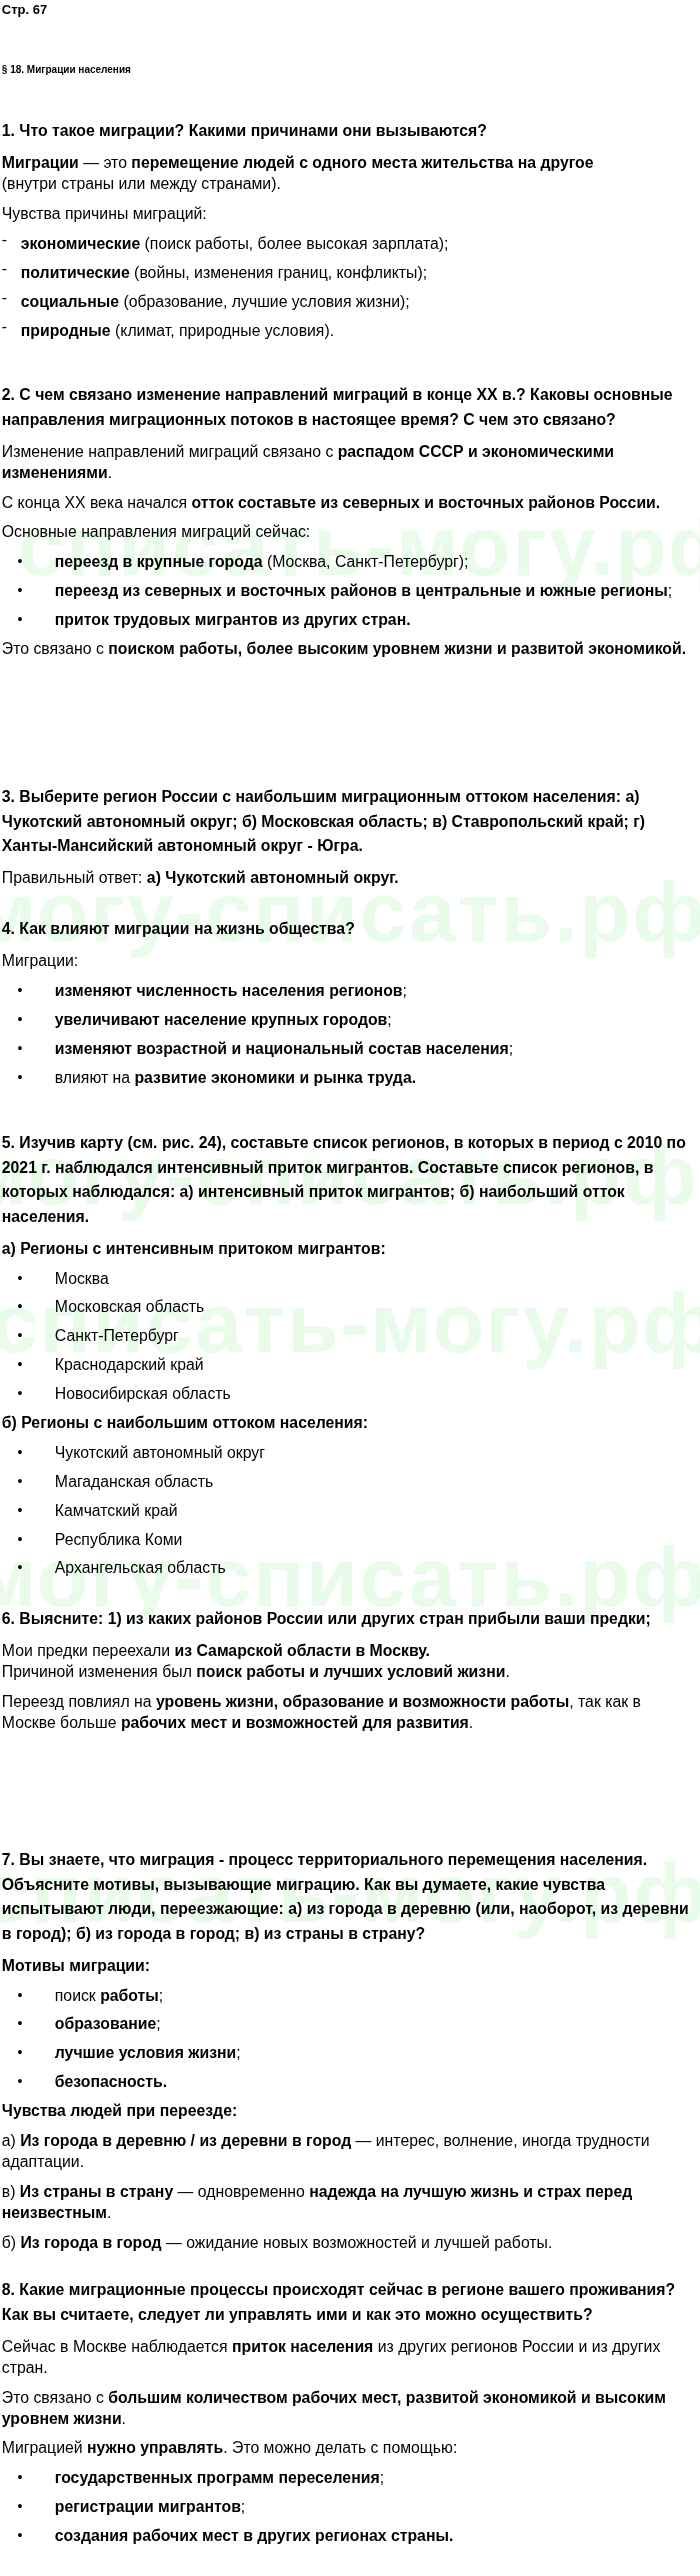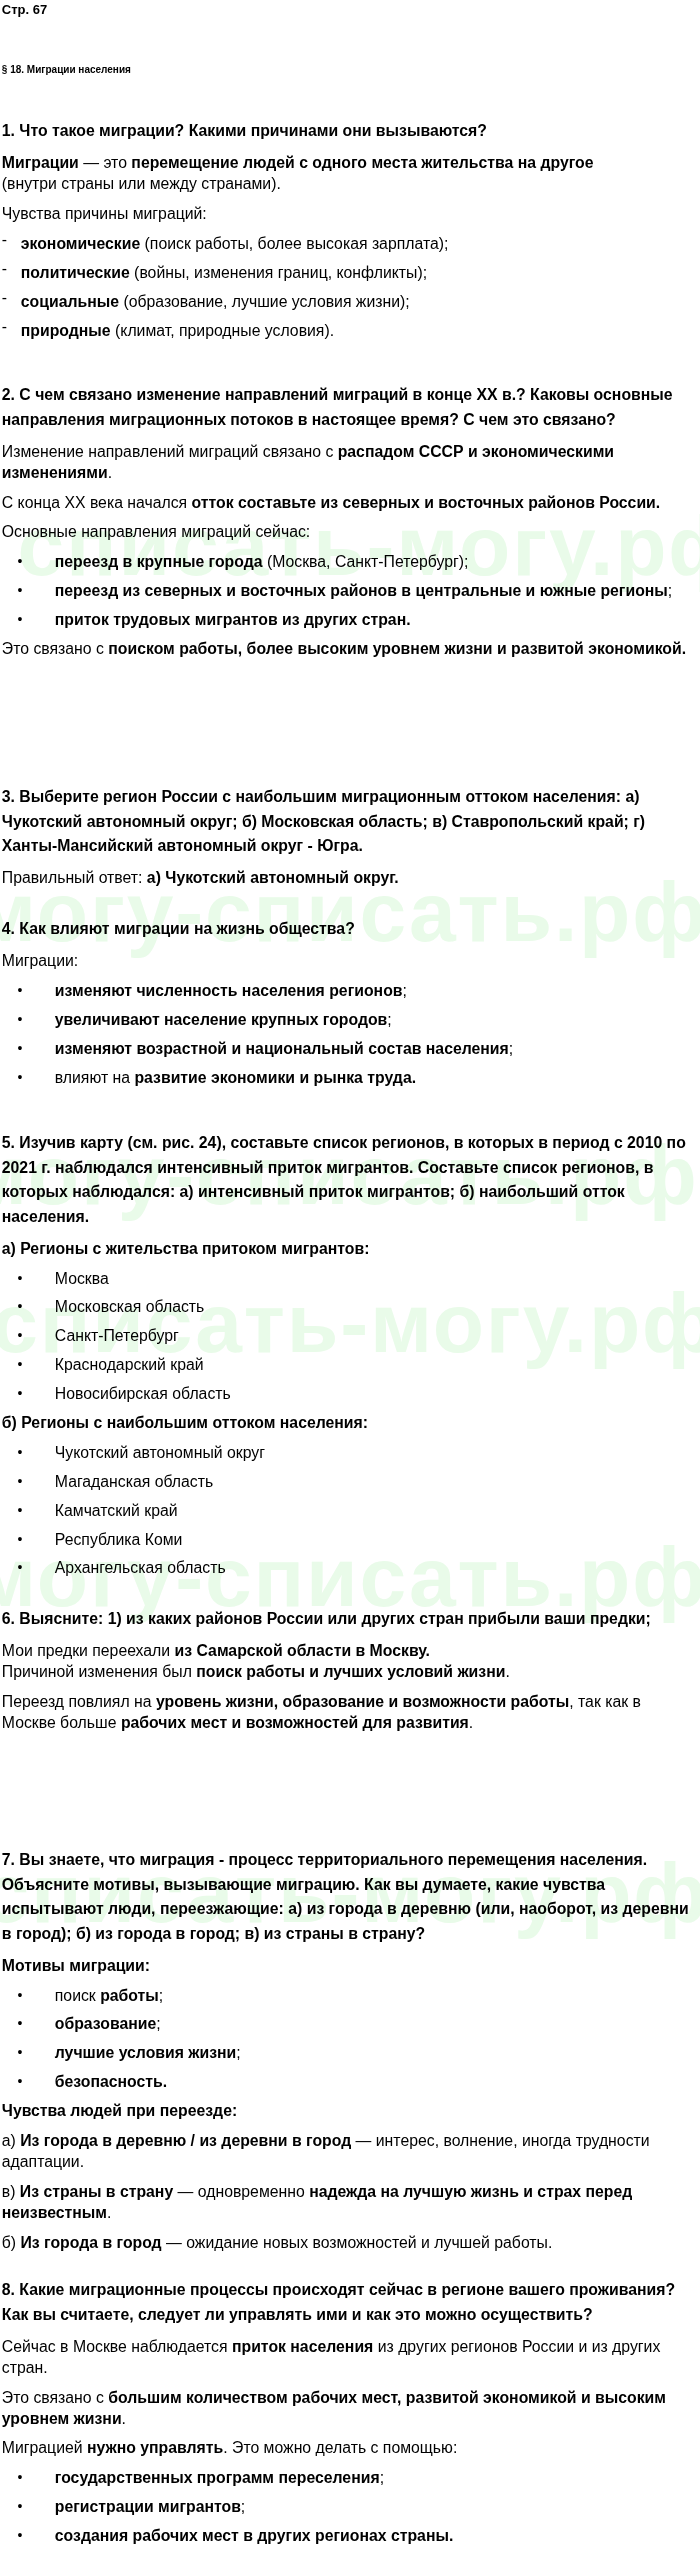--- a/index.html
+++ b/index.html
@@ -94,21 +94,21 @@
     <ul class="dot">
       <li><span class="mk">•</span><span></span><b>изменяют численность населения регионов</b><span>;</span></li>
       <li><span class="mk">•</span><span></span><b>увеличивают население крупных городов</b><span>;</span></li>
       <li><span class="mk">•</span><span></span><b>изменяют возрастной и национальный состав населения</b><span>;</span></li>
       <li><span class="mk">•</span><span>влияют на </span><b>развитие экономики и рынка труда.</b><span></span></li>
     </ul>
   </div>
 
   <div class="block" style="top:1131px;">
     <div class="q">5. Изучив карту (см. рис. 24), составьте список регионов, в которых в период с 2010 по 2021 г. наблюдался интенсивный приток мигрантов. Составьте список регионов, в которых наблюдался: а) интенсивный приток мигрантов; б) наибольший отток населения.</div>
-    <div class="sub">а) Регионы с жительства притоком мигрантов:</div>
+    <div class="sub">а) Регионы с интенсивным притоком мигрантов:</div>
     <ul class="dot">
       <li><span class="mk">•</span><span>Москва</span></li>
       <li><span class="mk">•</span><span>Московская область</span></li>
       <li><span class="mk">•</span><span>Санкт-Петербург</span></li>
       <li><span class="mk">•</span><span>Краснодарский край</span></li>
       <li><span class="mk">•</span><span>Новосибирская область</span></li>
     </ul>
     <div class="sub">б) Регионы с наибольшим оттоком населения:</div>
     <ul class="dot">
       <li><span class="mk">•</span><span>Чукотский автономный округ</span></li>

